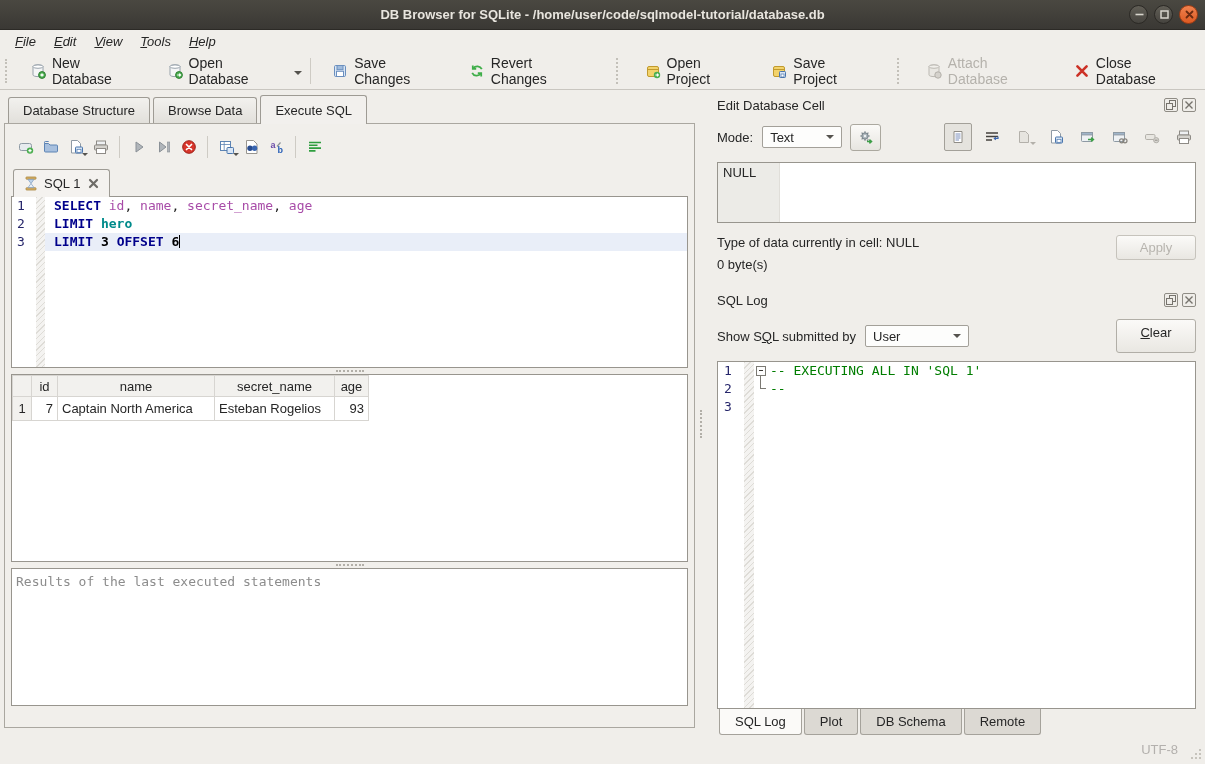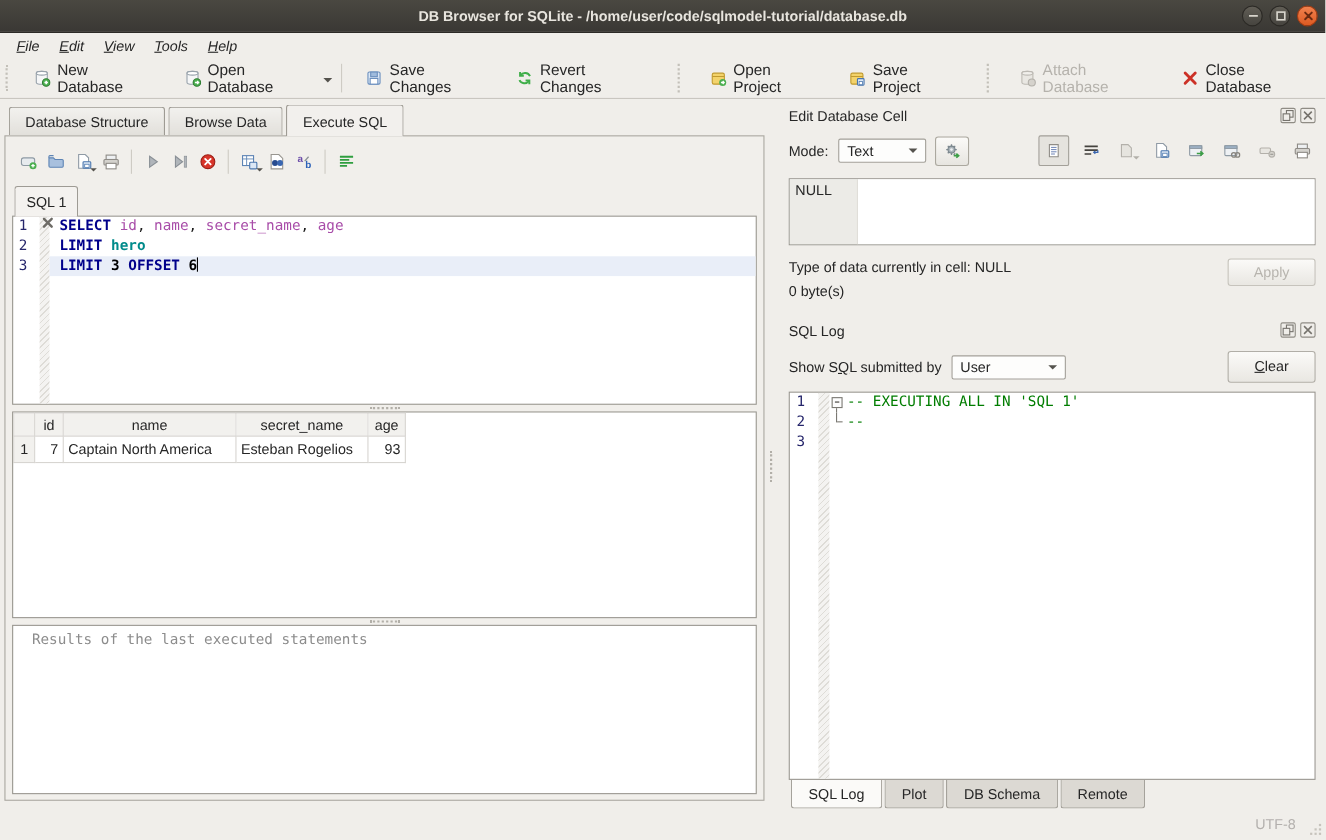--- a/index.html
+++ b/index.html
@@ -51,21 +51,21 @@
 
   
   .ed-toolbar{display:flex;align-items:center;height:30px;padding-left:2px;}
   .ed-btn{width:25px;height:25px;display:flex;align-items:center;justify-content:center;position:relative;}
   .ed-sep{width:1px;height:22px;background:#cecbc4;margin:0 6px;}
   .mini-caret{position:absolute;right:0;bottom:1px;width:0;height:0;border:3px solid transparent;border-top-color:#55534e;}
 
   
   .sqltab-row{display:flex;align-items:flex-end;height:31px;padding-left:2px;position:relative;z-index:2;margin-top:3px;}
   .sqltab{display:flex;align-items:center;gap:6px;height:28px;padding:0 10px;
-    border:1px solid #9e9b94;border-bottom:none;border-radius:3px 3px 0 0;background:#f4f2ef;margin-bottom:-1px;flex-direction:column;}
+    border:1px solid #9e9b94;border-bottom:none;border-radius:3px 3px 0 0;background:#f4f2ef;margin-bottom:-1px;}
   .sqltab-close{margin-left:2px;display:flex;}
 
   
   .editor-box{height:172px;border:1px solid #98958e;background:#fff;position:relative;
     font-family:"DejaVu Sans Mono",monospace;font-size:13px;overflow:hidden;}
   .fold-strip{position:absolute;left:24px;top:0;bottom:0;width:9px;
     background:repeating-linear-gradient(135deg,#dedcd7 0 1px,#f4f3f1 1px 4px);}
   .code-row{display:flex;height:18px;line-height:18px;position:relative;}
   .code-row .gnum{width:24px;padding-left:5px;color:#26266b;flex:none;}
   .code-row .fpad{width:9px;flex:none;}
@@ -84,21 +84,21 @@
   
   .grid-box{height:188px;border:1px solid #98958e;background:#fff;overflow:hidden;}
   .grid-box table{border-collapse:collapse;table-layout:fixed;font-size:13px;}
   .grid-box th,.grid-box td{border:1px solid #d7d5d1;padding:0 4px;overflow:hidden;white-space:nowrap;}
   .grid-box th{background:#f2f1ee;font-weight:normal;text-align:center;height:21px;}
   .grid-box td{height:24px;}
   .grid-box td.rn{background:#f2f1ee;text-align:center;}
   .grid-box td.num{text-align:right;}
 
   
-  .msg-box{height:154px;border:1px solid #98958e;background:#fff;padding:5px 17px;
+  .msg-box{height:138px;border:1px solid #98958e;background:#fff;padding:5px 4px;
     font-family:"DejaVu Sans Mono",monospace;font-size:13px;color:#8c8c8c;}
 
   
   .dock-title{display:flex;align-items:center;height:20px;margin-top:5px;}
   .dock-title .t{flex:1;}
   .dock-btn{width:14px;height:14px;border:1px solid #8f8c85;border-radius:2px;margin-left:4px;
     display:flex;align-items:center;justify-content:center;background:#efede9;}
   .mode-row{display:flex;align-items:center;margin-top:8px;height:28px;}
   .combo{display:flex;align-items:center;justify-content:space-between;height:22px;padding:0 7px;
     border:1px solid #a3a099;border-radius:2px;background:#fdfdfc;}
@@ -111,21 +111,21 @@
   .cticon{width:24px;height:24px;display:flex;align-items:center;justify-content:center;position:relative;}
   .cticon.pressed{border:1px solid #a3a099;background:#e5e3de;border-radius:2px;width:28px;height:28px;}
   .cell-box{margin-top:11px;height:61px;border:1px solid #98958e;background:#fff;display:flex;}
   .cell-strip{width:62px;background:#ecebe7;padding:2px 5px;border-right:1px solid #e0ded9;}
   .info-row{display:flex;margin-top:9px;}
   .info-lines{flex:1;line-height:22px;}
   .btn{border:1px solid #b1aea7;border-radius:3px;background:linear-gradient(#fbfaf8,#e9e7e2);
     text-align:center;}
   .apply-btn{width:80px;height:25px;line-height:23px;color:#b7b4ae;border-color:#c6c3bc;margin-top:3px;}
   .filter-row{display:flex;align-items:center;margin-top:9px;}
-  .clear-btn{width:80px;height:29px;line-height:25px;margin-left:auto;}
+  .clear-btn{width:80px;height:34px;line-height:25px;margin-left:auto;}
 
   
   .log-box{margin-top:8px;flex:1;border:1px solid #98958e;background:#fff;position:relative;
     font-family:"DejaVu Sans Mono",monospace;font-size:13px;overflow:hidden;margin-bottom:11px;}
   .log-fold-strip{position:absolute;left:26px;top:0;bottom:0;width:10px;
     background:repeating-linear-gradient(135deg,#dedcd7 0 1px,#f4f3f1 1px 4px);}
   .log-row{display:flex;height:18px;line-height:18px;position:relative;}
   .log-row .gnum{width:26px;padding-left:6px;color:#26266b;flex:none;}
   .log-row .fstrip{width:10px;flex:none;}
   .log-row .fold{width:16px;flex:none;position:relative;}

